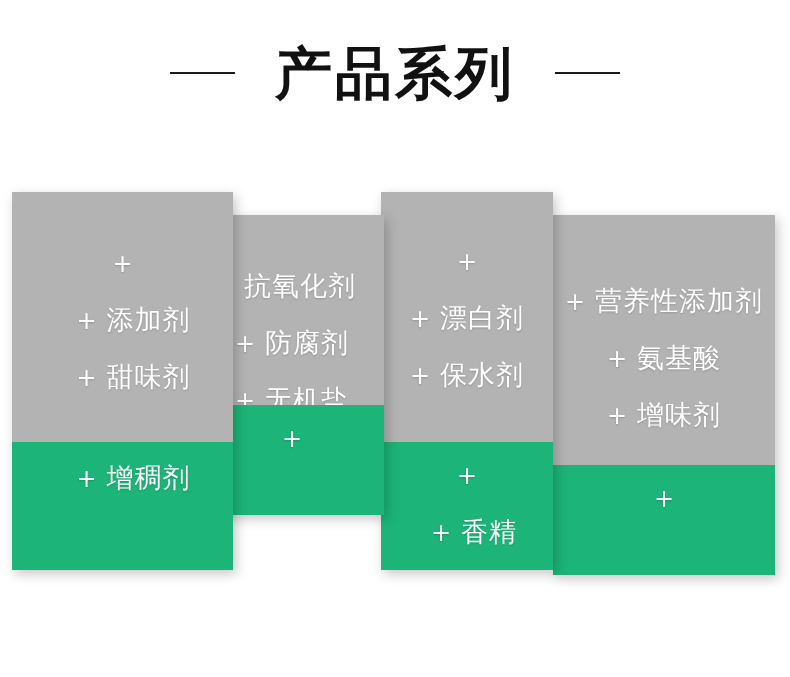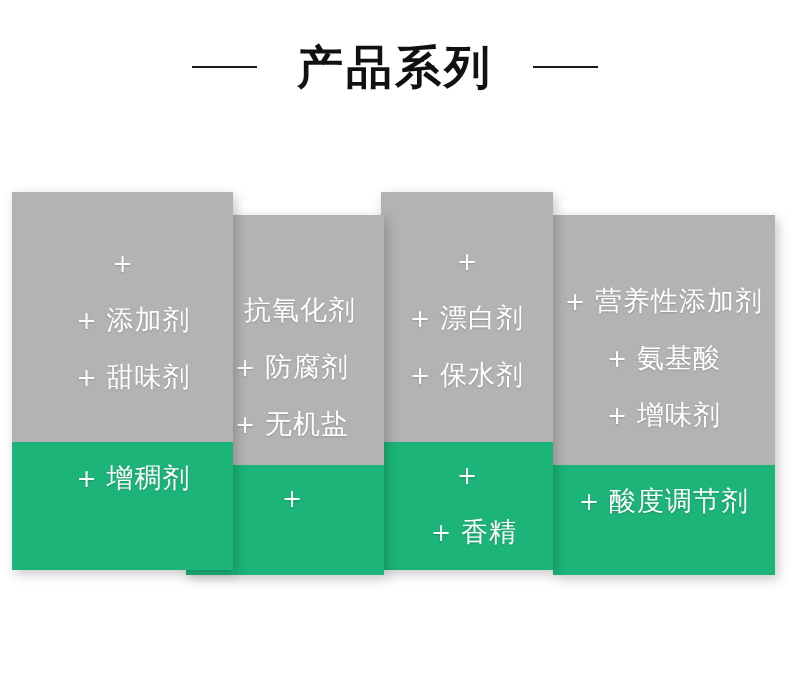--- a/index.html
+++ b/index.html
@@ -23,21 +23,21 @@
     display:flex;
     align-items:center;
     justify-content:center;
     gap:40px;
   }
   .rule {
     width:65px; height:2px;
     background:#1a1a1a;
   }
   .page-title {
-    font-size:46px;
+    font-size:57px;
     font-weight:700;
     color:#111111;
     letter-spacing:3px;
     line-height:1.1;
     white-space:nowrap;
   }
 
   
   .cards { position:absolute; left:0; top:0; width:790px; height:677px; }
 
@@ -76,21 +76,21 @@
   
   #card-1 { left:12px;  top:192px; width:221px; height:378px; z-index:4; }
   #card-2 { left:186px; top:215px; width:198px; height:360px; z-index:3; }
   #card-3 { left:381px; top:192px; width:172px; height:378px; z-index:2; }
   #card-4 { left:553px; top:215px; width:222px; height:360px; z-index:1; }
 
   
   #card-1 .seg-gray  { height:250px; padding-top:60px;  gap:30px; }
   #card-1 .seg-green { height:128px; padding-top:22px; }
 
-  #card-2 .seg-gray  { height:250px; padding-top:81px;  gap:30px; }
+  #card-2 .seg-gray  { height:190px; padding-top:57px;  gap:30px; }
   #card-2 .seg-green { height:110px; padding-top:22px; }
 
   #card-3 .seg-gray  { height:250px; padding-top:58px;  gap:30px; }
   #card-3 .seg-green { height:128px; padding-top:22px;  gap:30px; }
 
   #card-4 .seg-gray  { height:250px; padding-top:72px;  gap:30px; }
   #card-4 .seg-green { height:110px; padding-top:22px; }
 
   
   .off-0  { margin-left:0; }
@@ -190,19 +190,18 @@
           <span class="txt">氨基酸</span>
         </div>
         <div class="item off-0">
           <span class="plus">+</span>
           <span class="txt">增味剂</span>
         </div>
       </div>
       <div class="seg seg-green">
         <div class="item off-0">
           <span class="plus">+</span>
-          <span class="txt">酸度调节剂</span>
         </div>
       </div>
     </div>
 
   </div>
 </div>
 
 </body></html>

